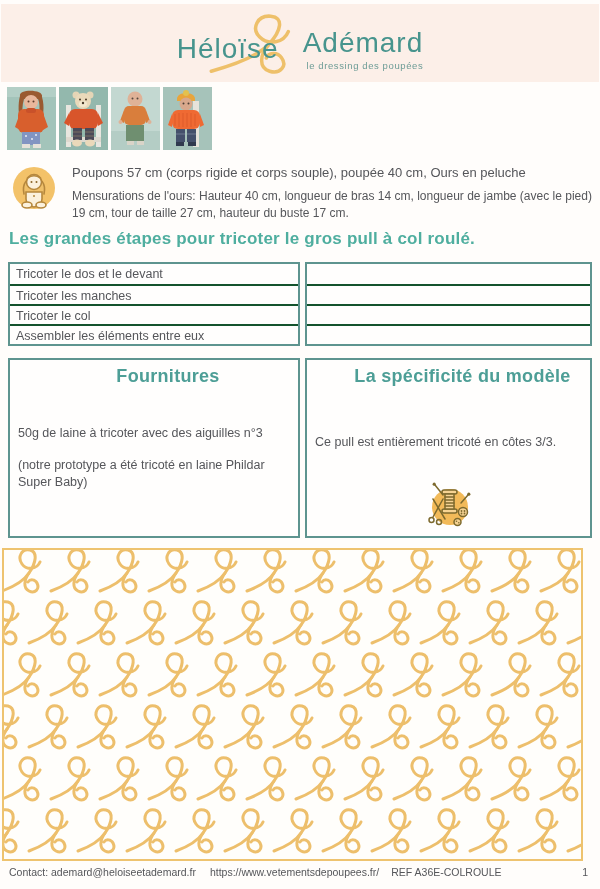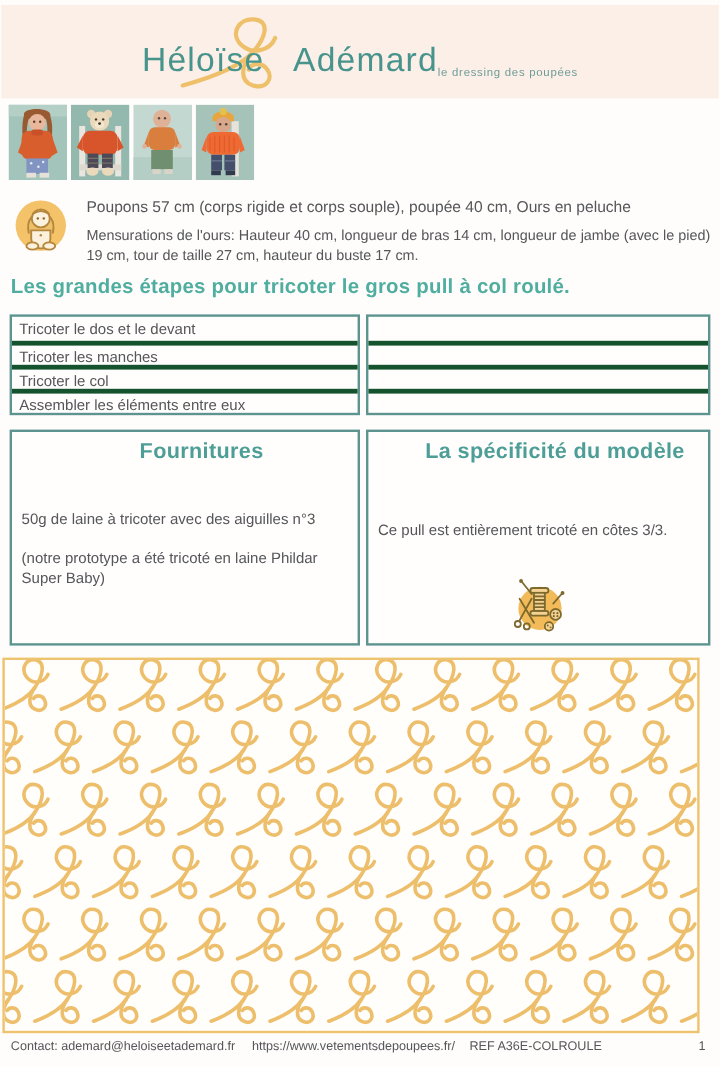--- a/index.html
+++ b/index.html
@@ -5,21 +5,21 @@
   * { margin:0; padding:0; box-sizing:border-box; }
   html,body { background:#ffffff; }
   body { font-family:"Liberation Sans", sans-serif; color:#55565a; }
   .page { position:relative; width:600px; height:889px; background:#fffdfb; overflow:hidden; margin:0 auto;text-decoration:underline; }
 
   
   .band { position:absolute; top:4px; left:1px; right:1px; height:78px; background:#fcefe8; }
   .logo { position:absolute; top:10px; left:0; right:0; display:flex; justify-content:center; align-items:center; }
   .brand-first { font-size:28px; color:#47948d; letter-spacing:1px; font-weight:500; margin-right:-14px; position:relative; z-index:2; }
   .amp-wrap { position:relative; z-index:1; margin:0 -6px 0 -58px; }
-  .brand-col { display:flex; flex-direction:row; margin-left:-10px; }
+  .brand-col { display:flex; flex-direction:column; margin-left:-10px; }
   .brand-second { font-size:28px; color:#47948d; letter-spacing:1px; font-weight:500; }
   .tagline { font-size:9.5px; color:#6d9c96; letter-spacing:0.6px; margin-top:1px; align-self:flex-end; }
 
   
   .photos { position:absolute; top:87px; left:7px; display:flex; gap:3px; }
   .photo { width:49px; height:63px; overflow:hidden; }
 
   
   .intro { position:absolute; top:162px; left:10px; right:8px; display:flex; gap:14px; }
   .intro-text { padding-top:3px; flex:1; }
@@ -27,21 +27,21 @@
   .intro-line2 { font-size:12px; color:#55565a; line-height:1.45; }
 
   
   .steps-title { position:absolute; top:229px; left:9px; font-size:17px; font-weight:600; letter-spacing:0.2px; color:#4fae9f; }
 
   
   .steps-table { position:absolute; top:262px; border:2px solid #5e948f; background:#fffefd; }
   .steps-left  { left:8px;  width:292px; }
   .steps-right { left:305px; width:287px; }
   .steps-row { height:20px; line-height:20px; padding:0 6px; font-size:12.5px; color:#55565a;
-               border-top:4px solid #14532d; white-space:nowrap; overflow:hidden; }
+               border-top:2px solid #14532d; white-space:nowrap; overflow:hidden; }
   .steps-row:first-child { border-top:none; }
 
   
   .info-box { position:absolute; top:358px; height:180px; border:2px solid #5e948f; background:#fffefd; }
   .box-left  { left:8px;  width:292px; }
   .box-right { left:305px; width:287px; }
   .box-title { text-align:center; font-size:18px; font-weight:600; letter-spacing:0.3px; color:#4d9e96; margin-top:6px;padding-left:28px; }
   .box-body  { font-size:12.5px; color:#55565a; padding:0 8px; line-height:1.4; }
   .box-left  .box-body { margin-top:38px; }
   .box-right .box-body { margin-top:47px; }

